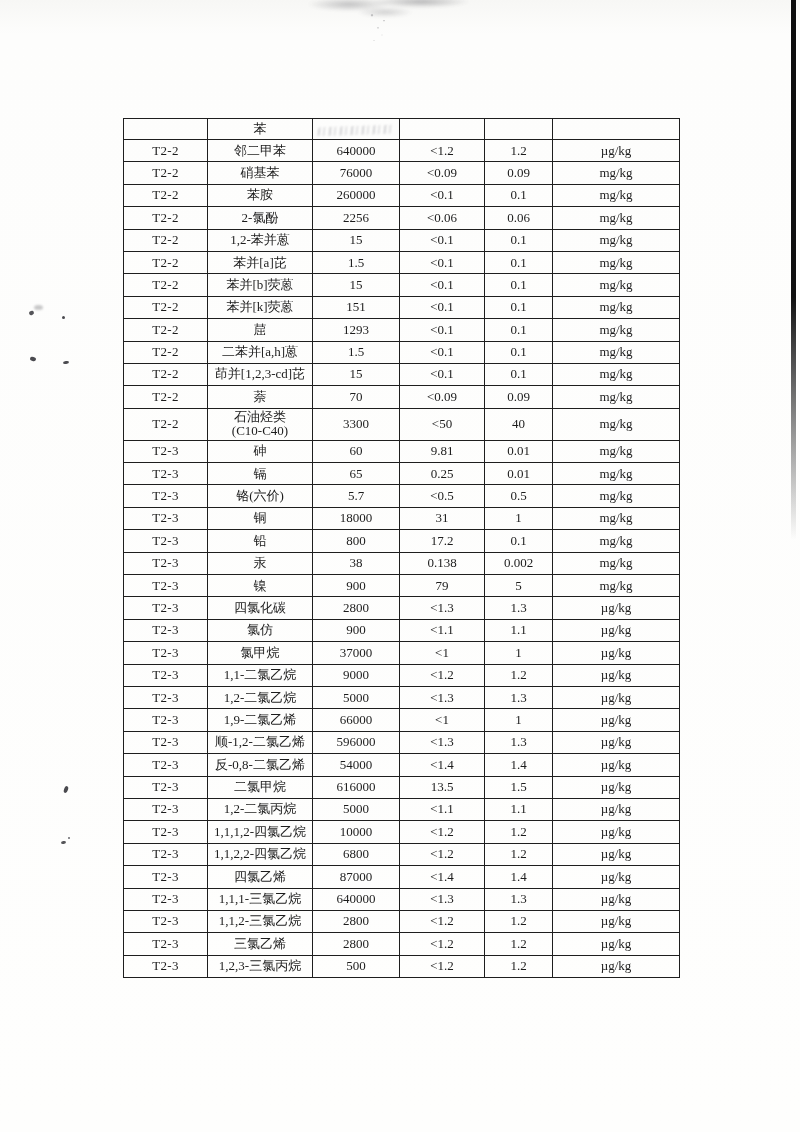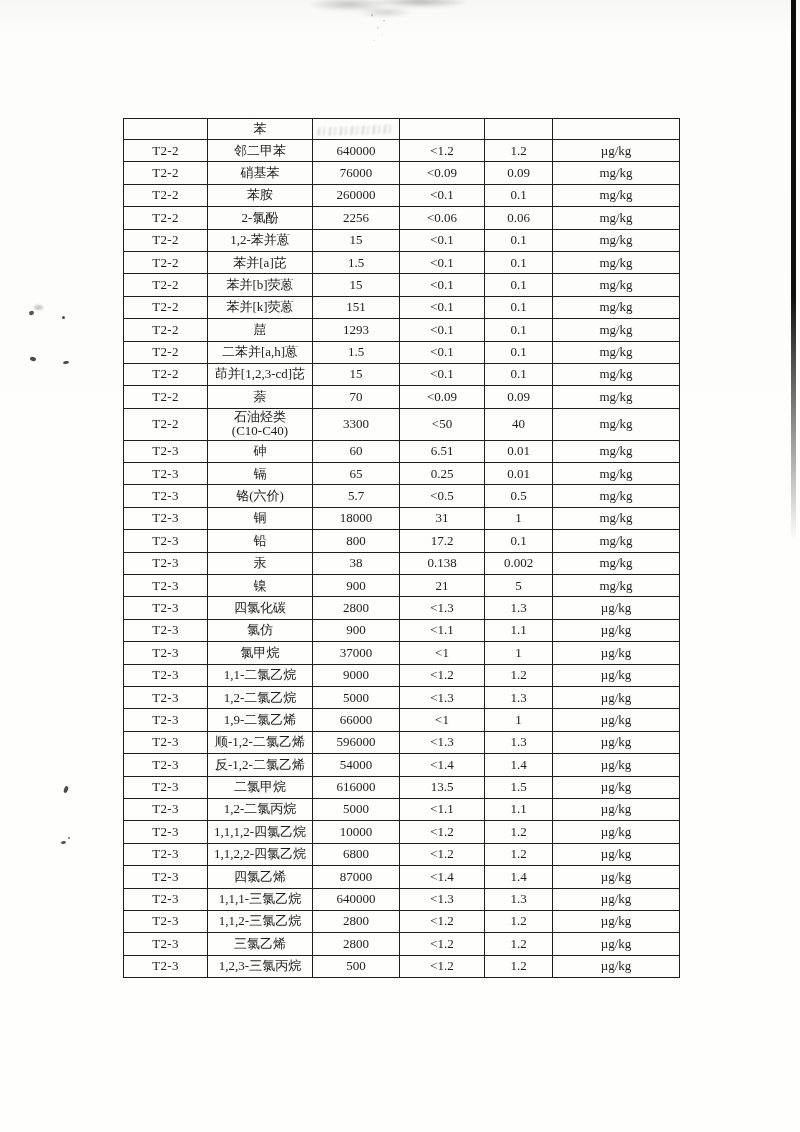--- a/index.html
+++ b/index.html
@@ -235,21 +235,21 @@
 (C10-C40)</td>
       <td class="c-value">3300</td>
       <td class="c-result">&lt;50</td>
       <td class="c-limit">40</td>
       <td class="c-unit">mg/kg</td>
     </tr>
           <tr>
       <td class="c-sample">T2-3</td>
       <td class="c-analyte">砷</td>
       <td class="c-value">60</td>
-      <td class="c-result">6.51</td>
+      <td class="c-result">9.81</td>
       <td class="c-limit">0.01</td>
       <td class="c-unit">mg/kg</td>
     </tr>
           <tr>
       <td class="c-sample">T2-3</td>
       <td class="c-analyte">镉</td>
       <td class="c-value">65</td>
       <td class="c-result">0.25</td>
       <td class="c-limit">0.01</td>
       <td class="c-unit">mg/kg</td>
@@ -283,21 +283,21 @@
       <td class="c-analyte">汞</td>
       <td class="c-value">38</td>
       <td class="c-result">0.138</td>
       <td class="c-limit">0.002</td>
       <td class="c-unit">mg/kg</td>
     </tr>
           <tr>
       <td class="c-sample">T2-3</td>
       <td class="c-analyte">镍</td>
       <td class="c-value">900</td>
-      <td class="c-result">21</td>
+      <td class="c-result">79</td>
       <td class="c-limit">5</td>
       <td class="c-unit">mg/kg</td>
     </tr>
           <tr>
       <td class="c-sample">T2-3</td>
       <td class="c-analyte">四氯化碳</td>
       <td class="c-value">2800</td>
       <td class="c-result">&lt;1.3</td>
       <td class="c-limit">1.3</td>
       <td class="c-unit">µg/kg</td>
@@ -345,21 +345,21 @@
           <tr>
       <td class="c-sample">T2-3</td>
       <td class="c-analyte">顺-1,2-二氯乙烯</td>
       <td class="c-value">596000</td>
       <td class="c-result">&lt;1.3</td>
       <td class="c-limit">1.3</td>
       <td class="c-unit">µg/kg</td>
     </tr>
           <tr>
       <td class="c-sample">T2-3</td>
-      <td class="c-analyte">反-1,2-二氯乙烯</td>
+      <td class="c-analyte">反-0,8-二氯乙烯</td>
       <td class="c-value">54000</td>
       <td class="c-result">&lt;1.4</td>
       <td class="c-limit">1.4</td>
       <td class="c-unit">µg/kg</td>
     </tr>
           <tr>
       <td class="c-sample">T2-3</td>
       <td class="c-analyte">二氯甲烷</td>
       <td class="c-value">616000</td>
       <td class="c-result">13.5</td>

